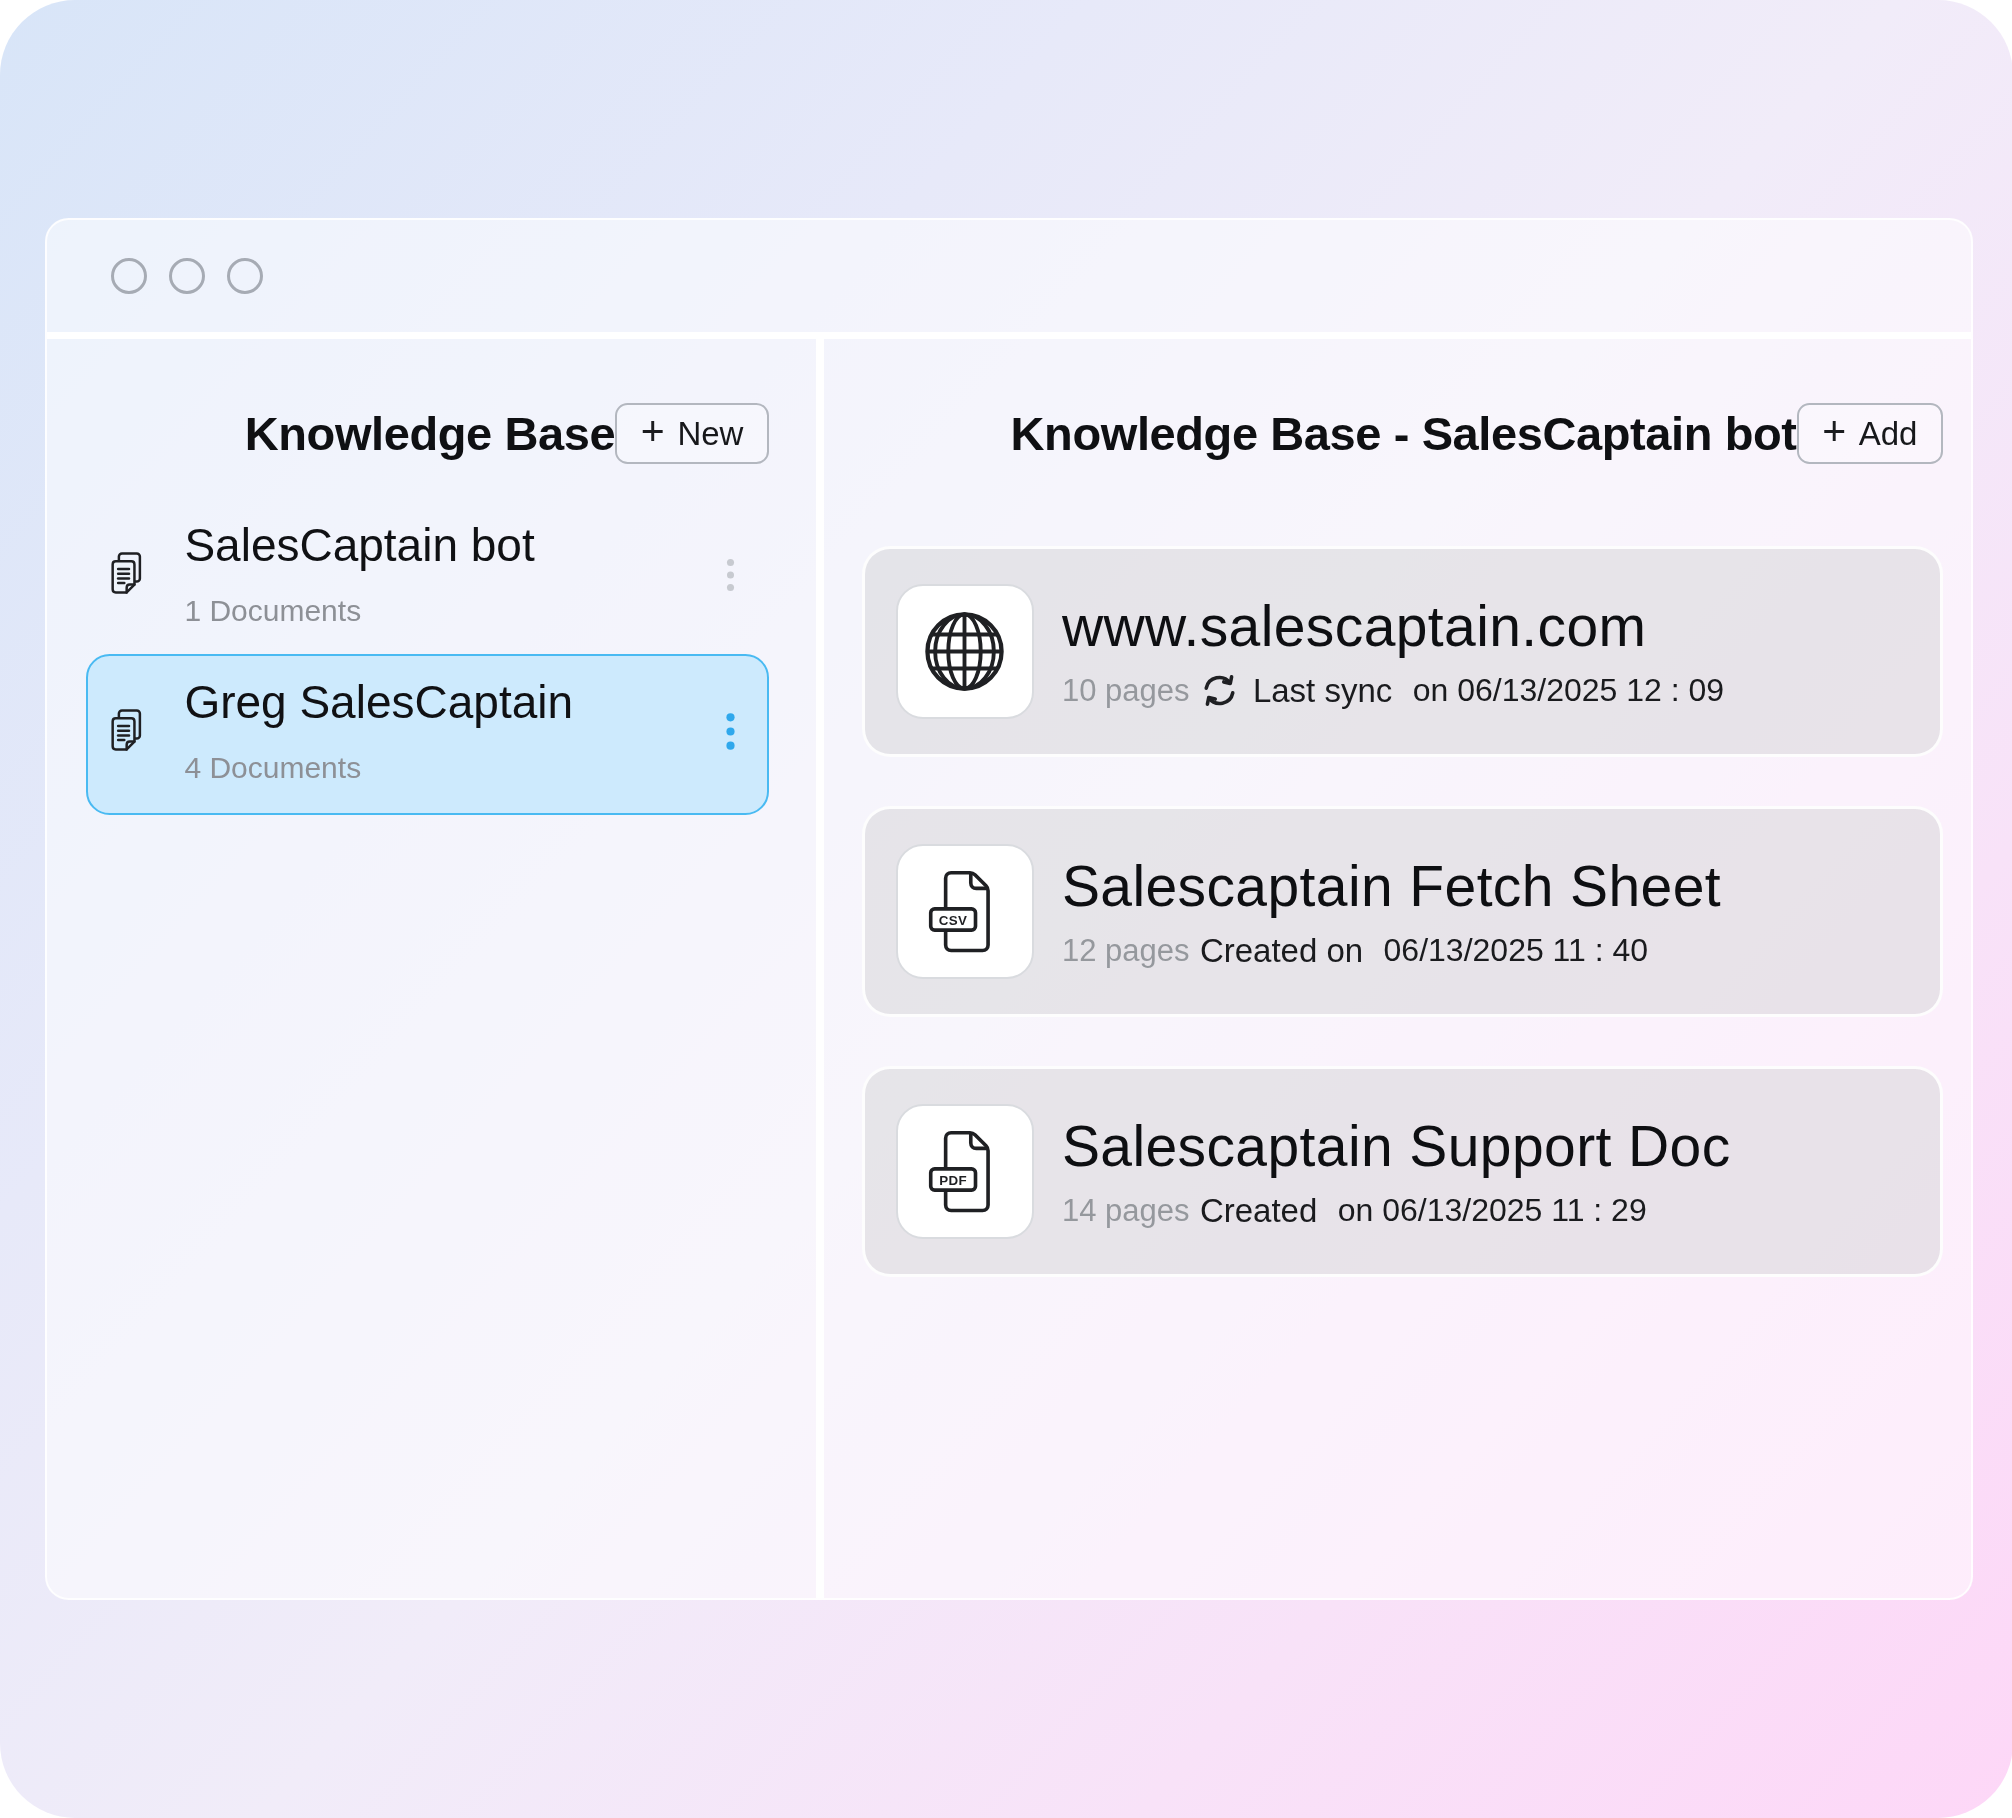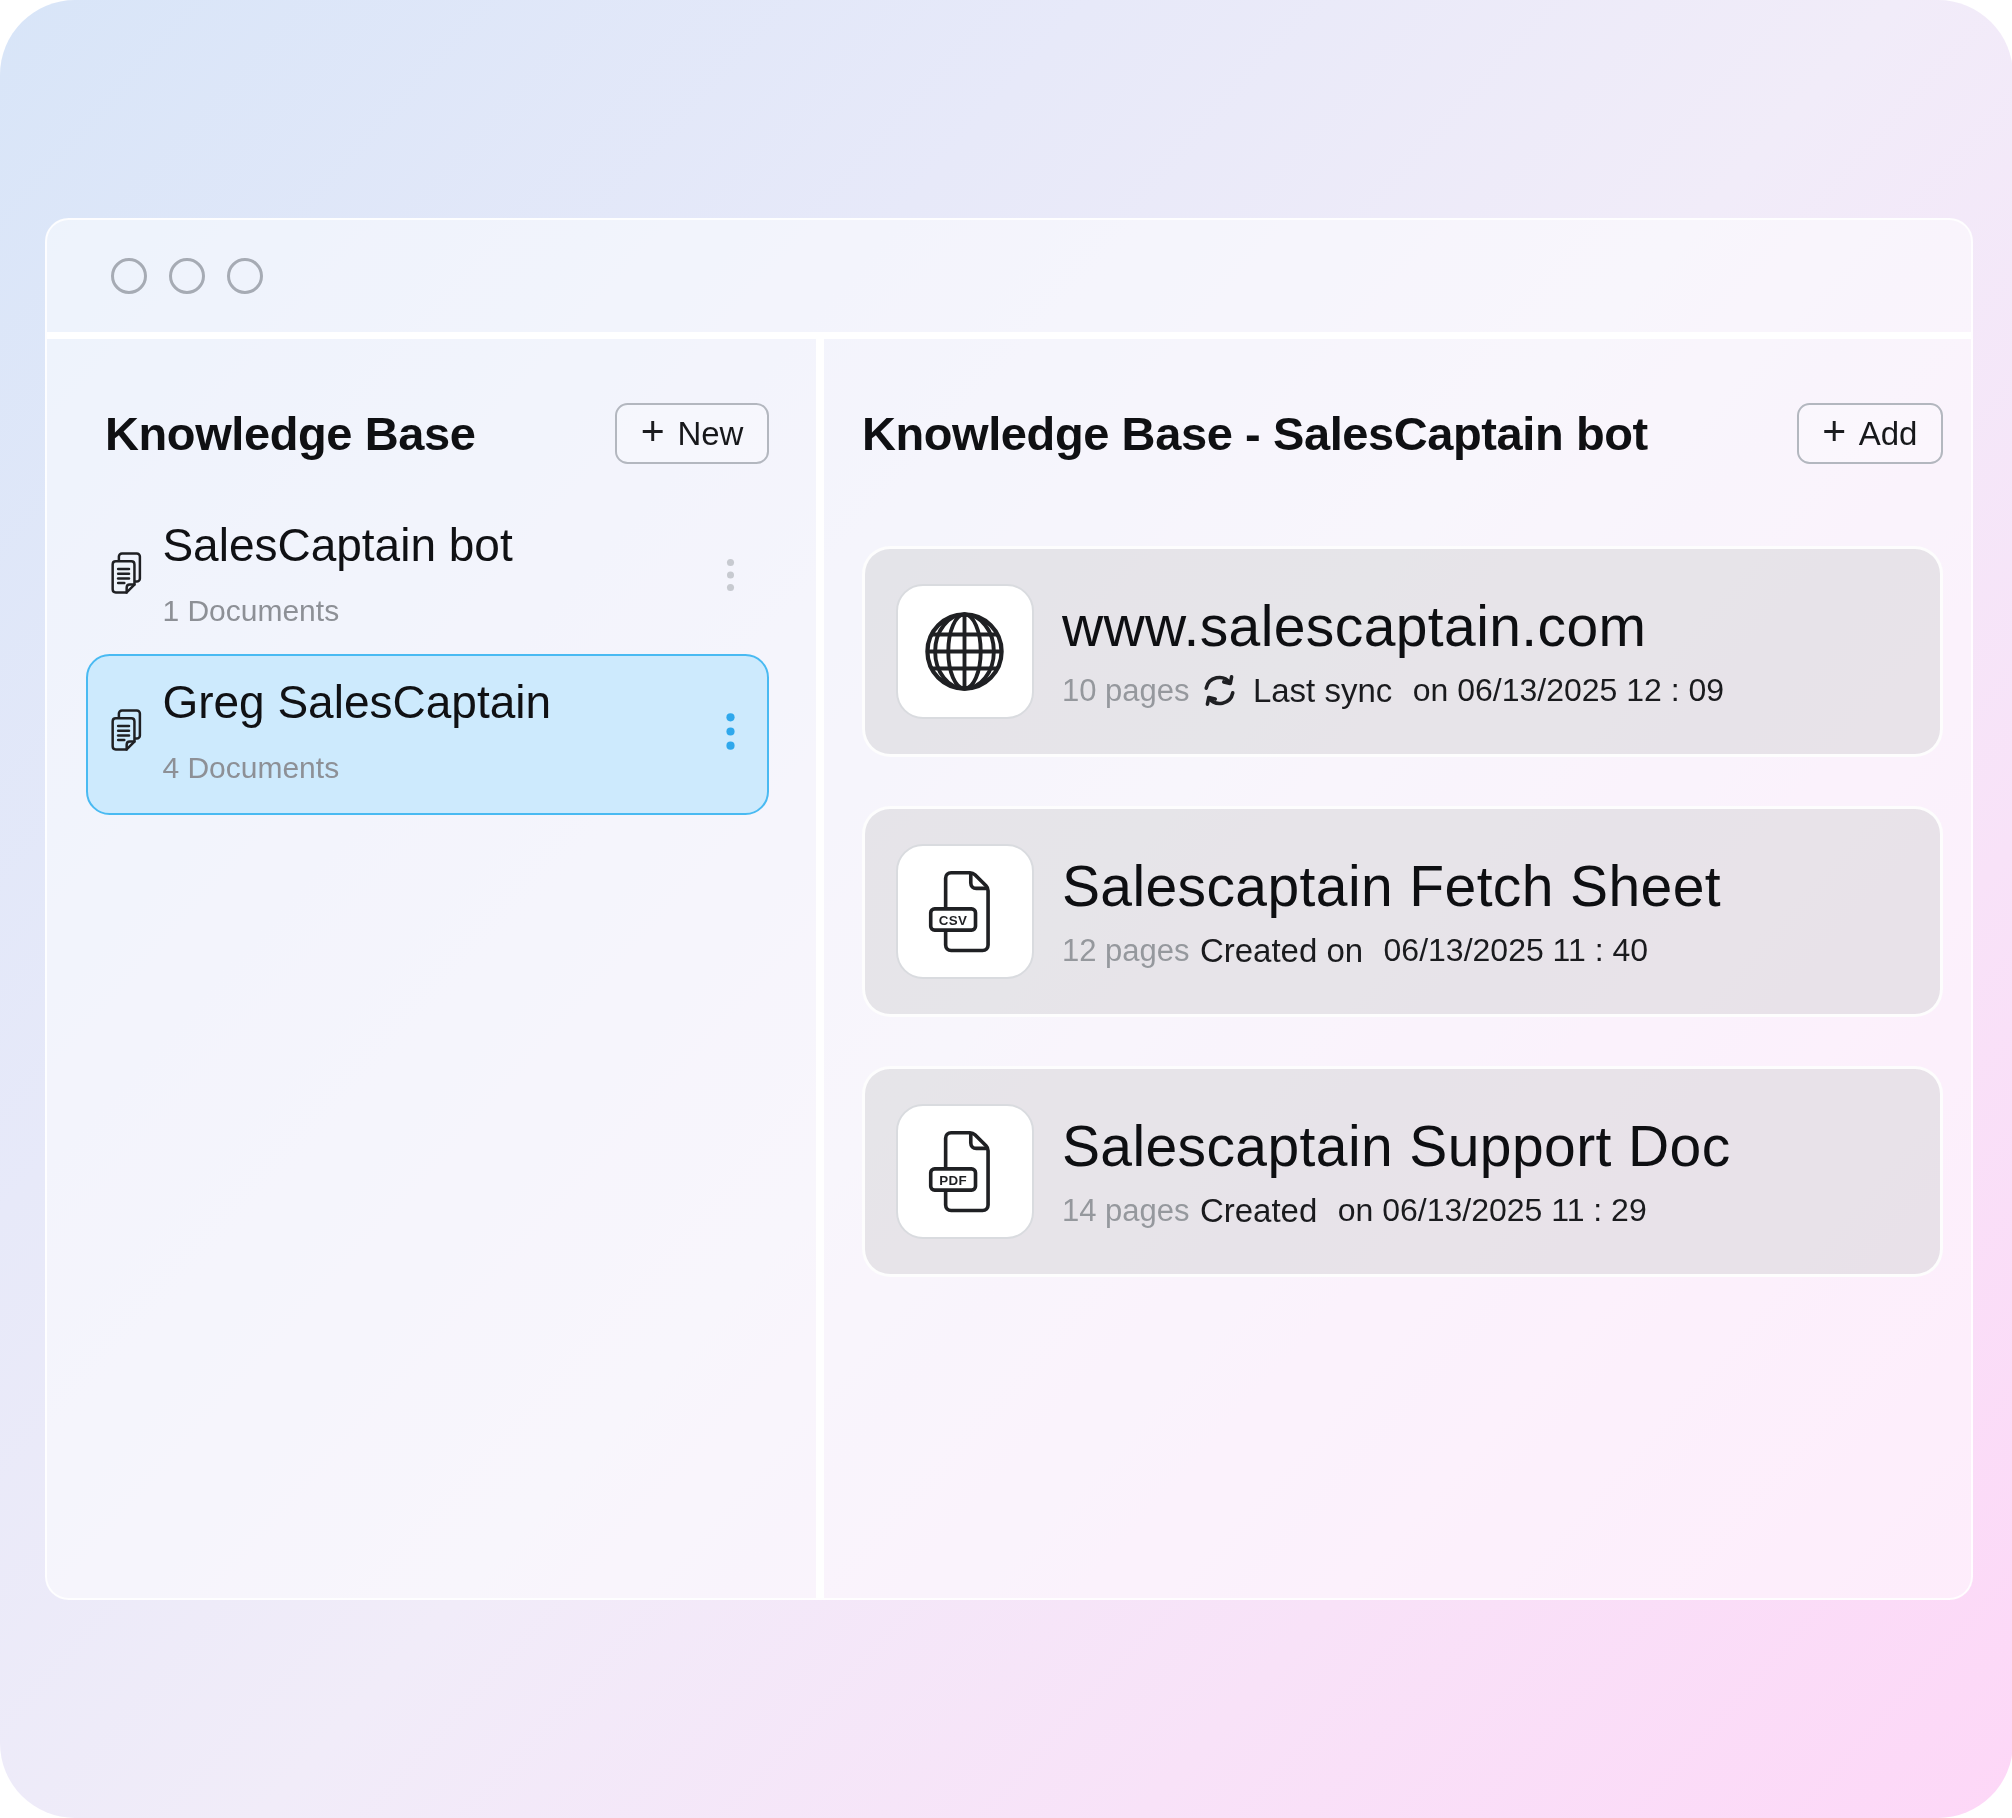--- a/index.html
+++ b/index.html
@@ -19,34 +19,34 @@
     height:119px; flex:0 0 auto; display:flex; align-items:center;
     padding-left:64px; gap:22px; border-bottom:7px solid #ffffff;
   }
   .traffic-dot { width:36px; height:36px; border-radius:50%; border:3.1px solid #a6abb4; background:transparent; }
   .content { flex:1; display:flex; min-height:0; }
   .divider-v { width:7.9px; background:#ffffff; flex:0 0 auto; }
 
   
   .left-panel  { width:769px; flex:0 0 auto; padding-left:39px; padding-right:47px; }
   .right-panel { flex:1; padding-left:38px; padding-right:28px; }
-  .panel-head { margin-top:64px; display:flex; align-items:center; justify-content:space-between; height:61px; }
+  .panel-head { margin-top:64px; display:flex; align-items:center; justify-content:flex-end; height:61px; }
   .panel-title { font-size:47px; font-weight:700; color:#0f1013; letter-spacing:-0.4px; }
   .left-panel .panel-title { margin-left:19px; }
   .btn {
     height:61px; padding:0 23.6px; border:2.4px solid #b3b7bf; border-radius:12.6px;
     background:rgba(255,255,255,0.25); color:#17181b; font-size:33px;
     display:flex; align-items:center; gap:12.6px; cursor:pointer; white-space:nowrap;
   }
   .btn .plus { font-size:41px; font-weight:300; line-height:1; margin-top:-3.9px; color:#1b1c1f; }
 
   
   .sb-list { margin-top:36px; }
   .sb-item {
-    display:flex; align-items:center; gap:12px;
+    display:flex; align-items:center; gap:34px;
     padding:17.3px 31px 17.3px 20.4px; border:2.4px solid transparent; border-radius:23.6px;
     --page-fill:#eef3fa;
   }
   .sb-item.selected {
     margin-top:4.7px; padding-top:20px; padding-bottom:26px;
     background:#cdeafd; border-color:#49baf2; --page-fill:#cdeafd;
   }
   .sb-icon { width:42px; height:47px; flex:0 0 auto; }
   .sb-text { display:flex; flex-direction:column; }
   .item-title { font-size:46px; color:#101114; line-height:53px; }

